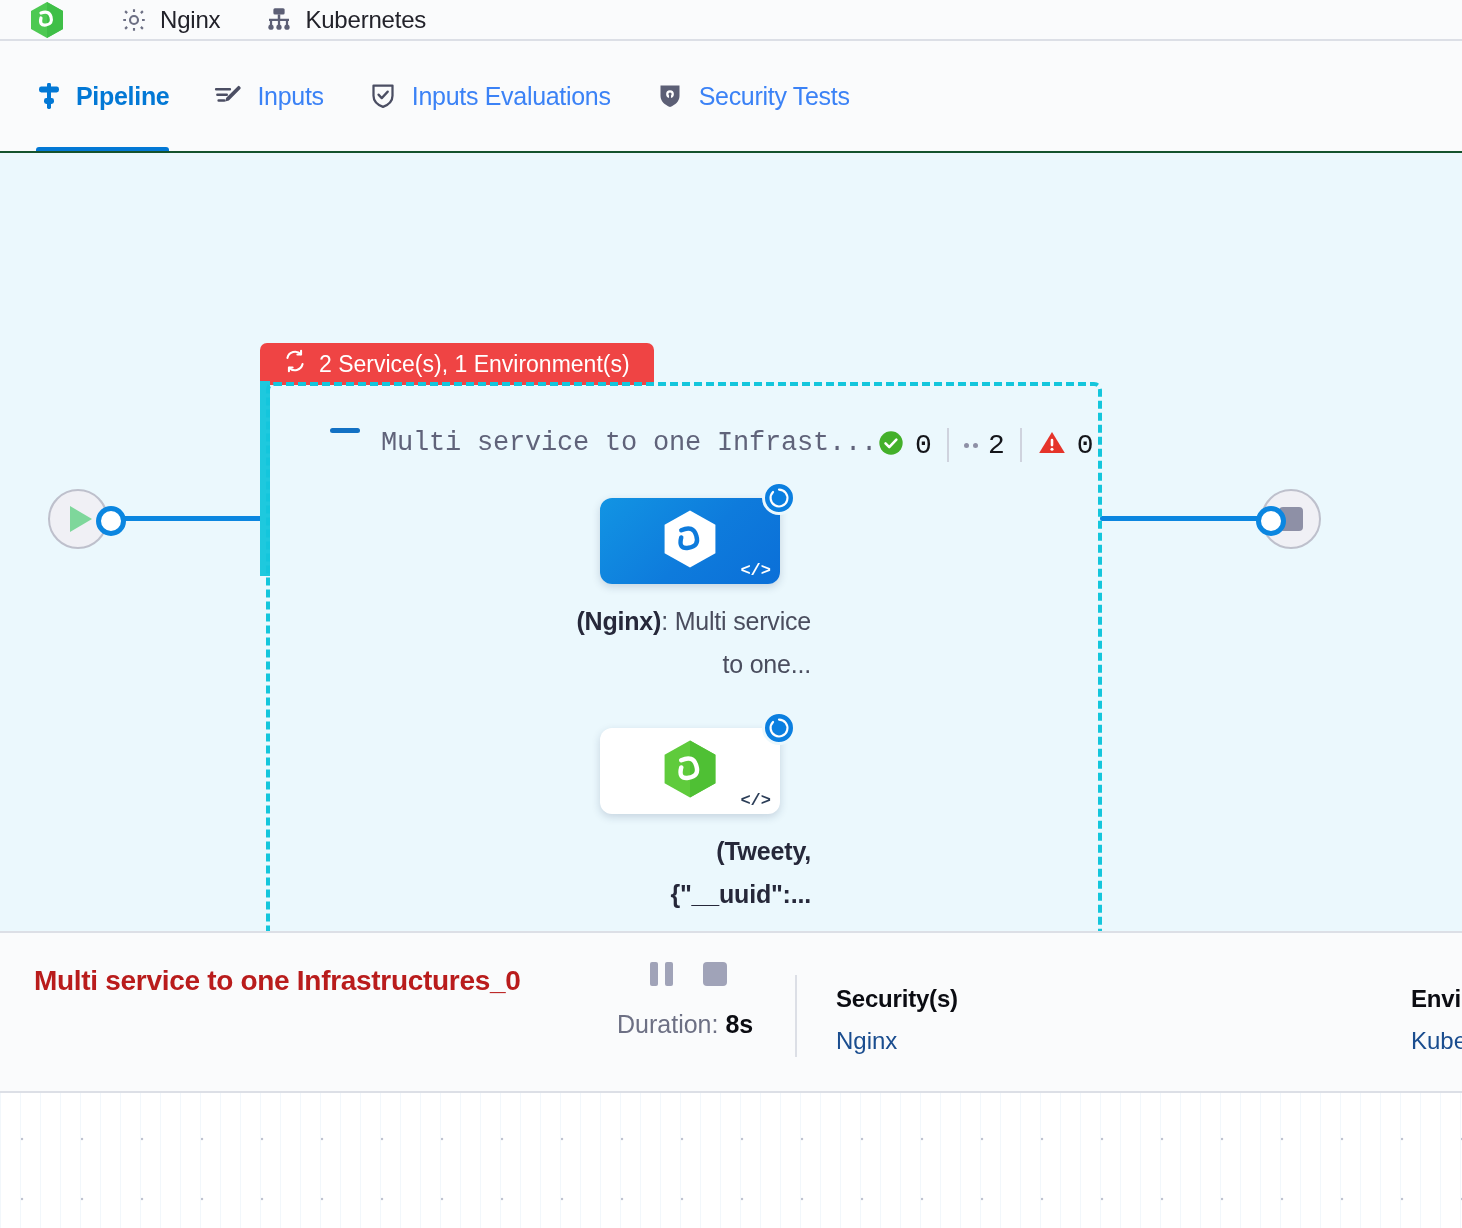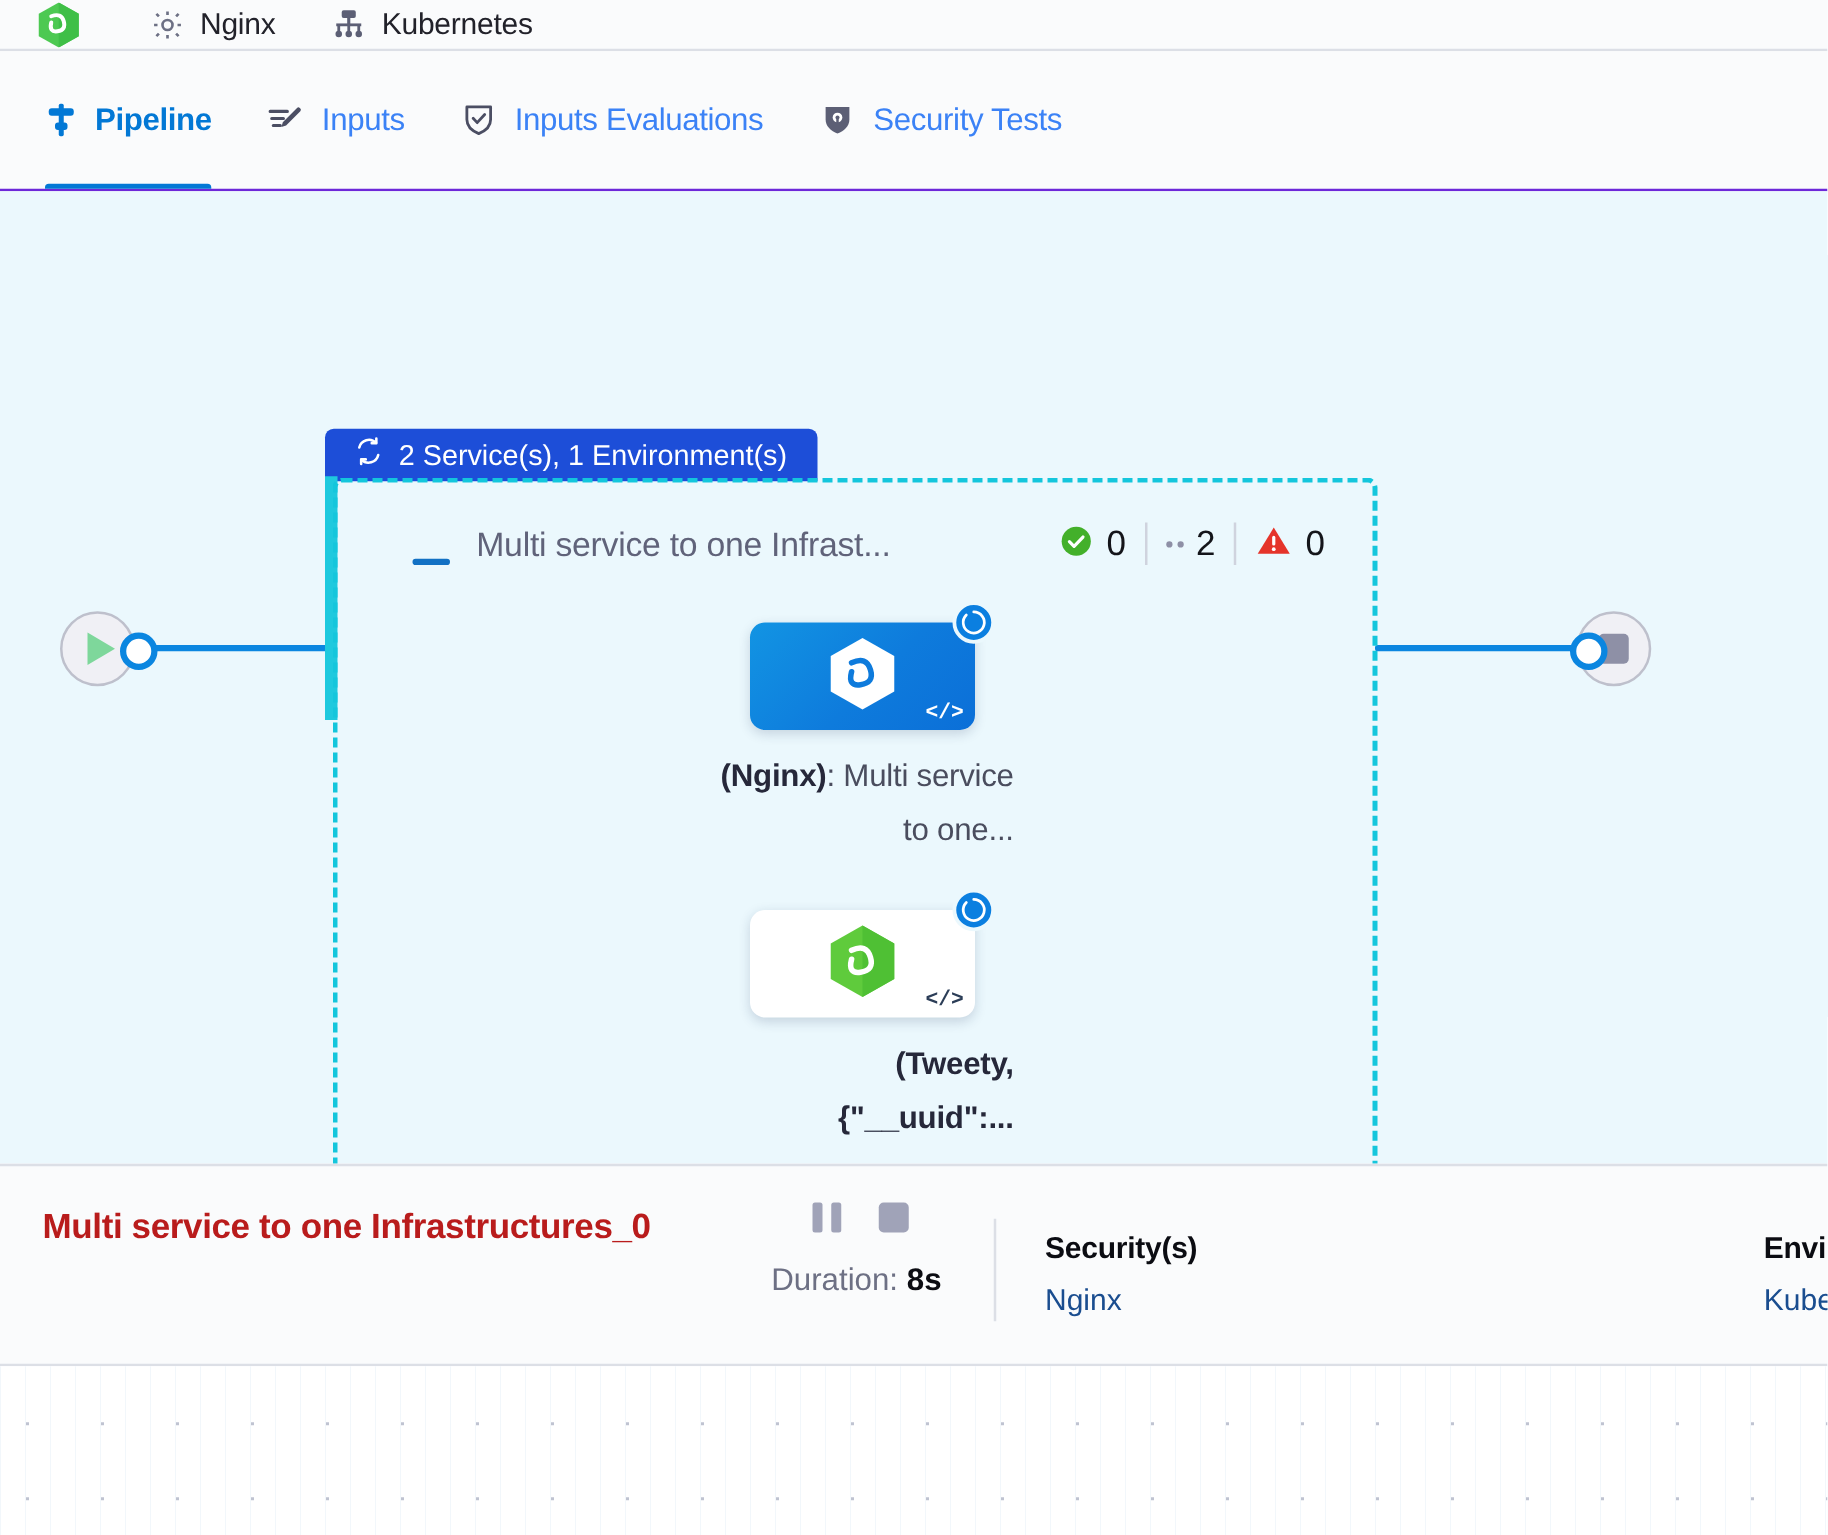--- a/index.html
+++ b/index.html
@@ -25,21 +25,21 @@
     font-size: 24px; font-weight: 400; color: #22222A;
     white-space: nowrap; letter-spacing: -0.2px;
   }
   .hex-logo { display: block; }
   .crumb-icon { display: block; }
 
   
   .tab-bar {
     position: absolute; left: 0; top: 41px; width: 1462px; height: 112px;
     background: #FAFBFC;
-    border-bottom: 2px solid #6d28d9;
+    border-bottom: 2px solid #14532d;
     display: flex; align-items: center;
     padding-left: 36px;
     overflow: hidden;
   }
   .tab {
     display: flex; align-items: center; gap: 14px;
     height: 112px; position: relative; margin-right: 44px;
     cursor: pointer; user-select: none;
   }
   .tab-label {
@@ -86,42 +86,42 @@
   .port {
     position: absolute; width: 20px; height: 20px; border-radius: 50%;
     background: #ffffff; border: 5px solid #0B86E0; box-sizing: content-box;
   }
   .port-start { left: 96px;  top: 353px; }
   .port-end   { left: 1256px; top: 353px; }
 
   
   .group-badge {
     position: absolute; left: 260px; top: 190px;
-    height: 42px; background: #1d4ed8; color: #ffffff;
+    height: 42px; background: #ef4444; color: #ffffff;
     border-radius: 7px 7px 0 0;
     display: flex; align-items: center; gap: 11px;
     padding: 0 24px 0 22px;
     font-size: 23px; font-weight: 400; white-space: nowrap;
     cursor: pointer;
   }
   .group-badge-strip {
     position: absolute; left: 260px; top: 228px;
     width: 10px; height: 195px; background: #1EC9DE;
   }
 
   
   .group-box {
     position: absolute; left: 266px; top: 229px;
     width: 836px; height: 624px;
     border: 4px dashed #14C6DC; border-radius: 8px;
   }
 
   .group-head {
-    position: absolute; left: 60px; top: 32px;
-    display: flex; align-items: flex-end; width: 730px;
+    position: absolute; left: 60px; top: 42px;
+    display: flex; align-items: flex-start; width: 730px; font-family: Liberation Mono, monospace;
   }
   .collapse-dash { width: 30px; height: 5px; background: #1271C4; border-radius: 3px; margin-right: 21px; flex: none; }
   .group-title {
     font-size: 27px; color: #60637A; font-weight: 400; white-space: nowrap;
     letter-spacing: -0.2px;
   }
   .counts { margin-left: auto; display: flex; align-items: center; }
   .count-item { display: flex; align-items: center; gap: 10px; padding: 0 15px; }
   .count-item:first-child { padding-left: 0; }
   .count-item:last-child { padding-right: 0; }

